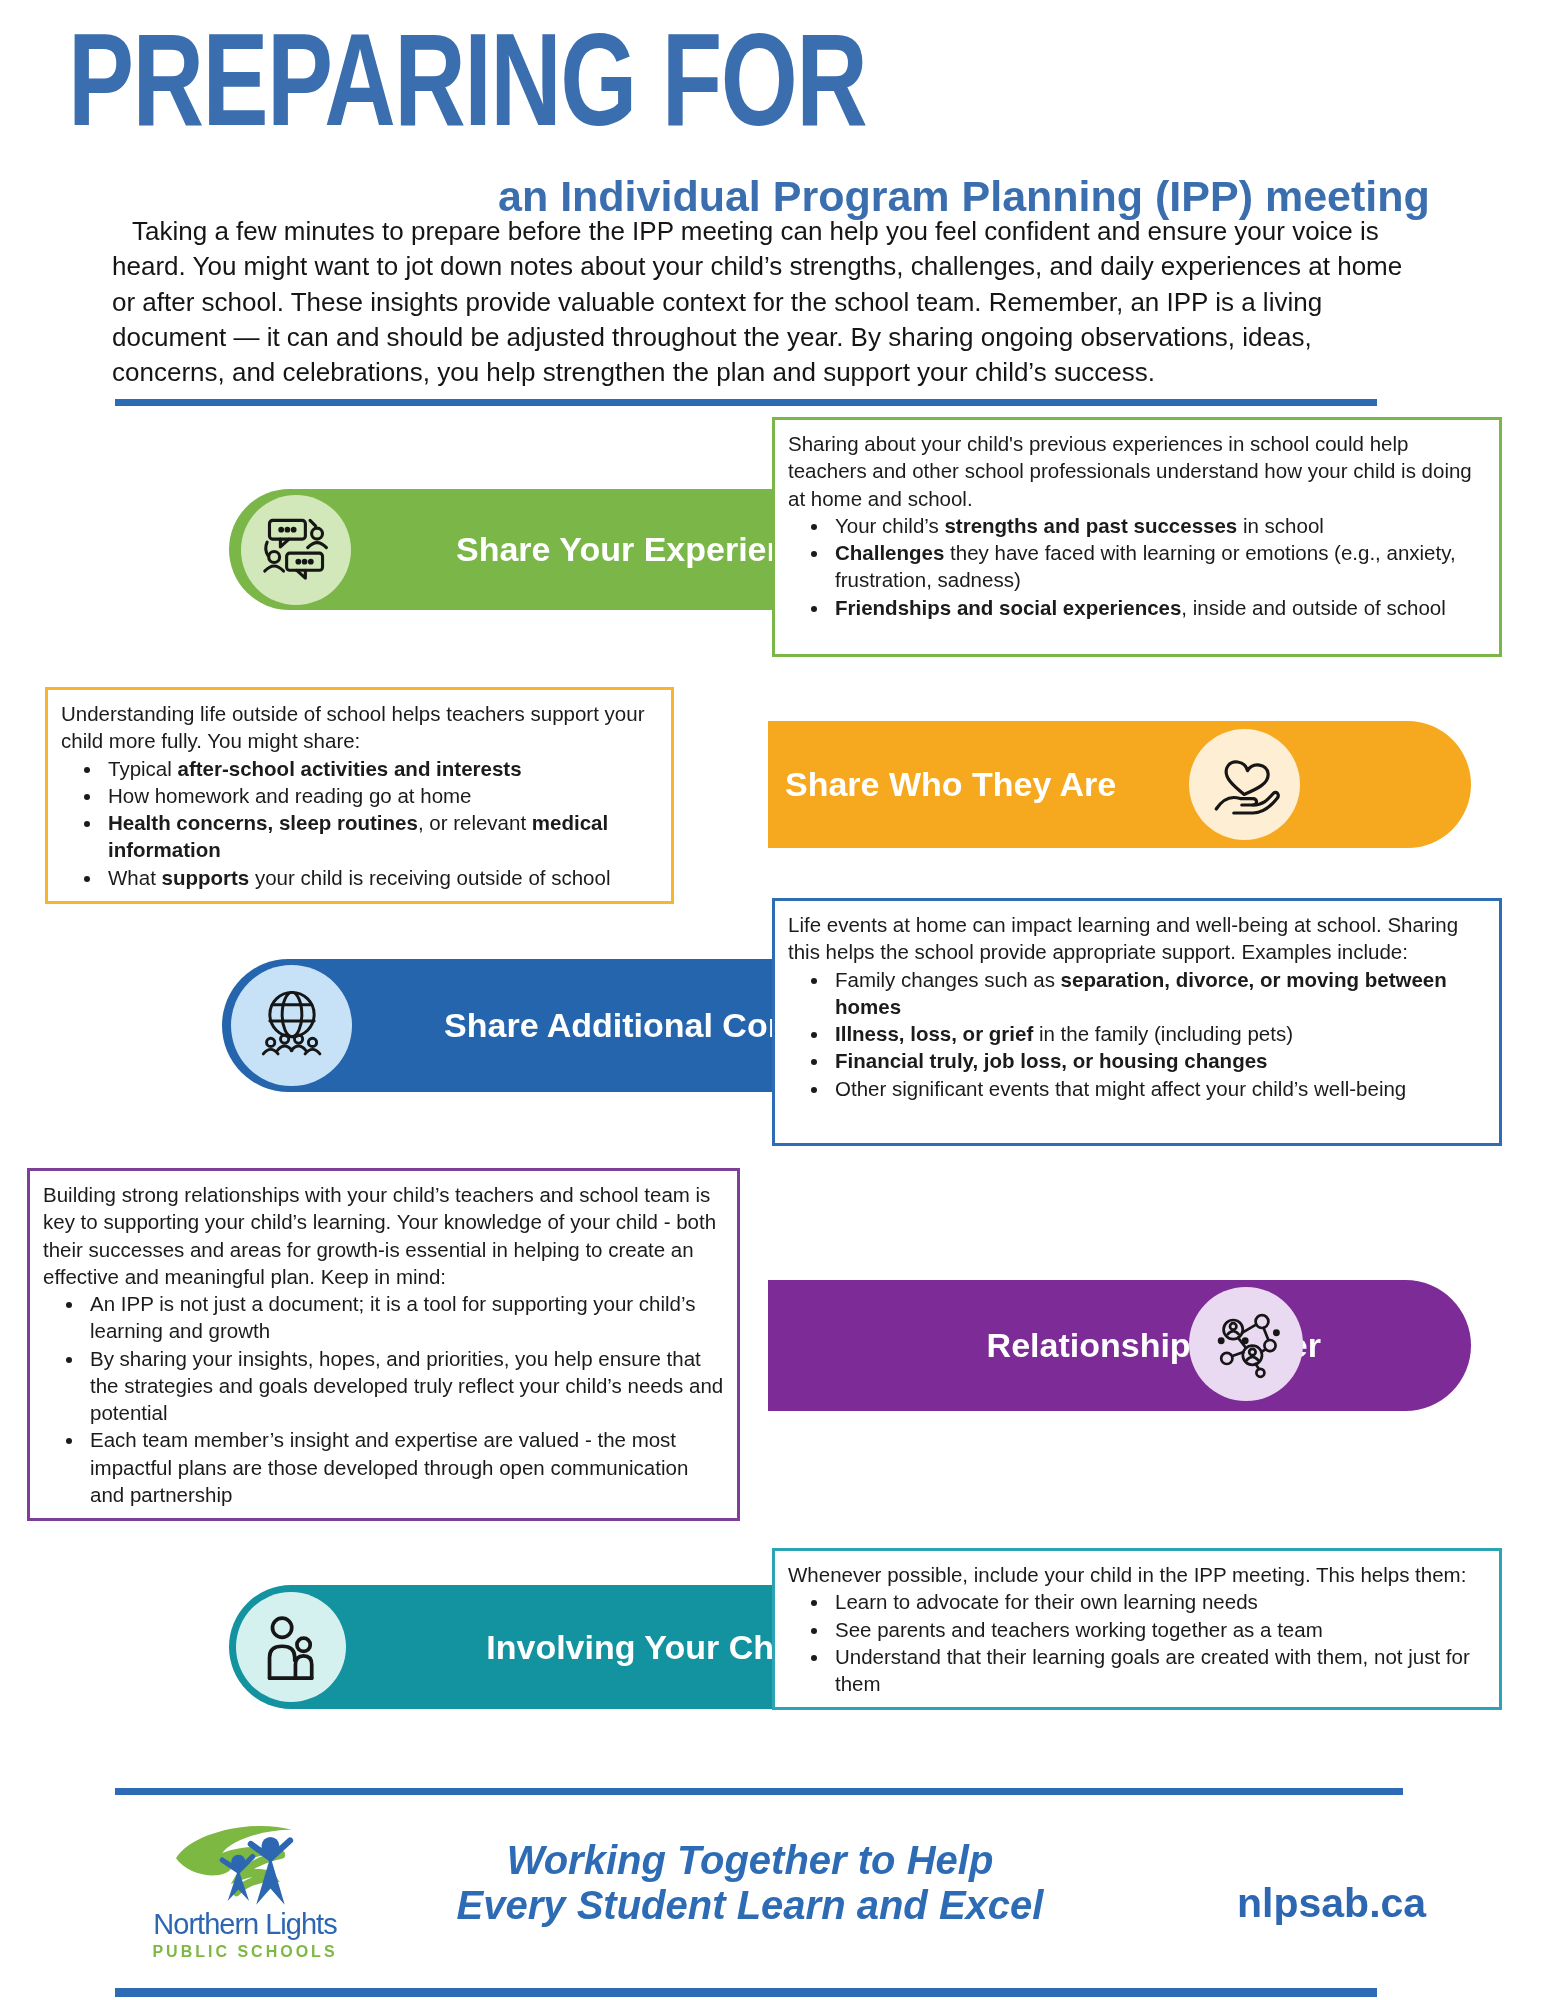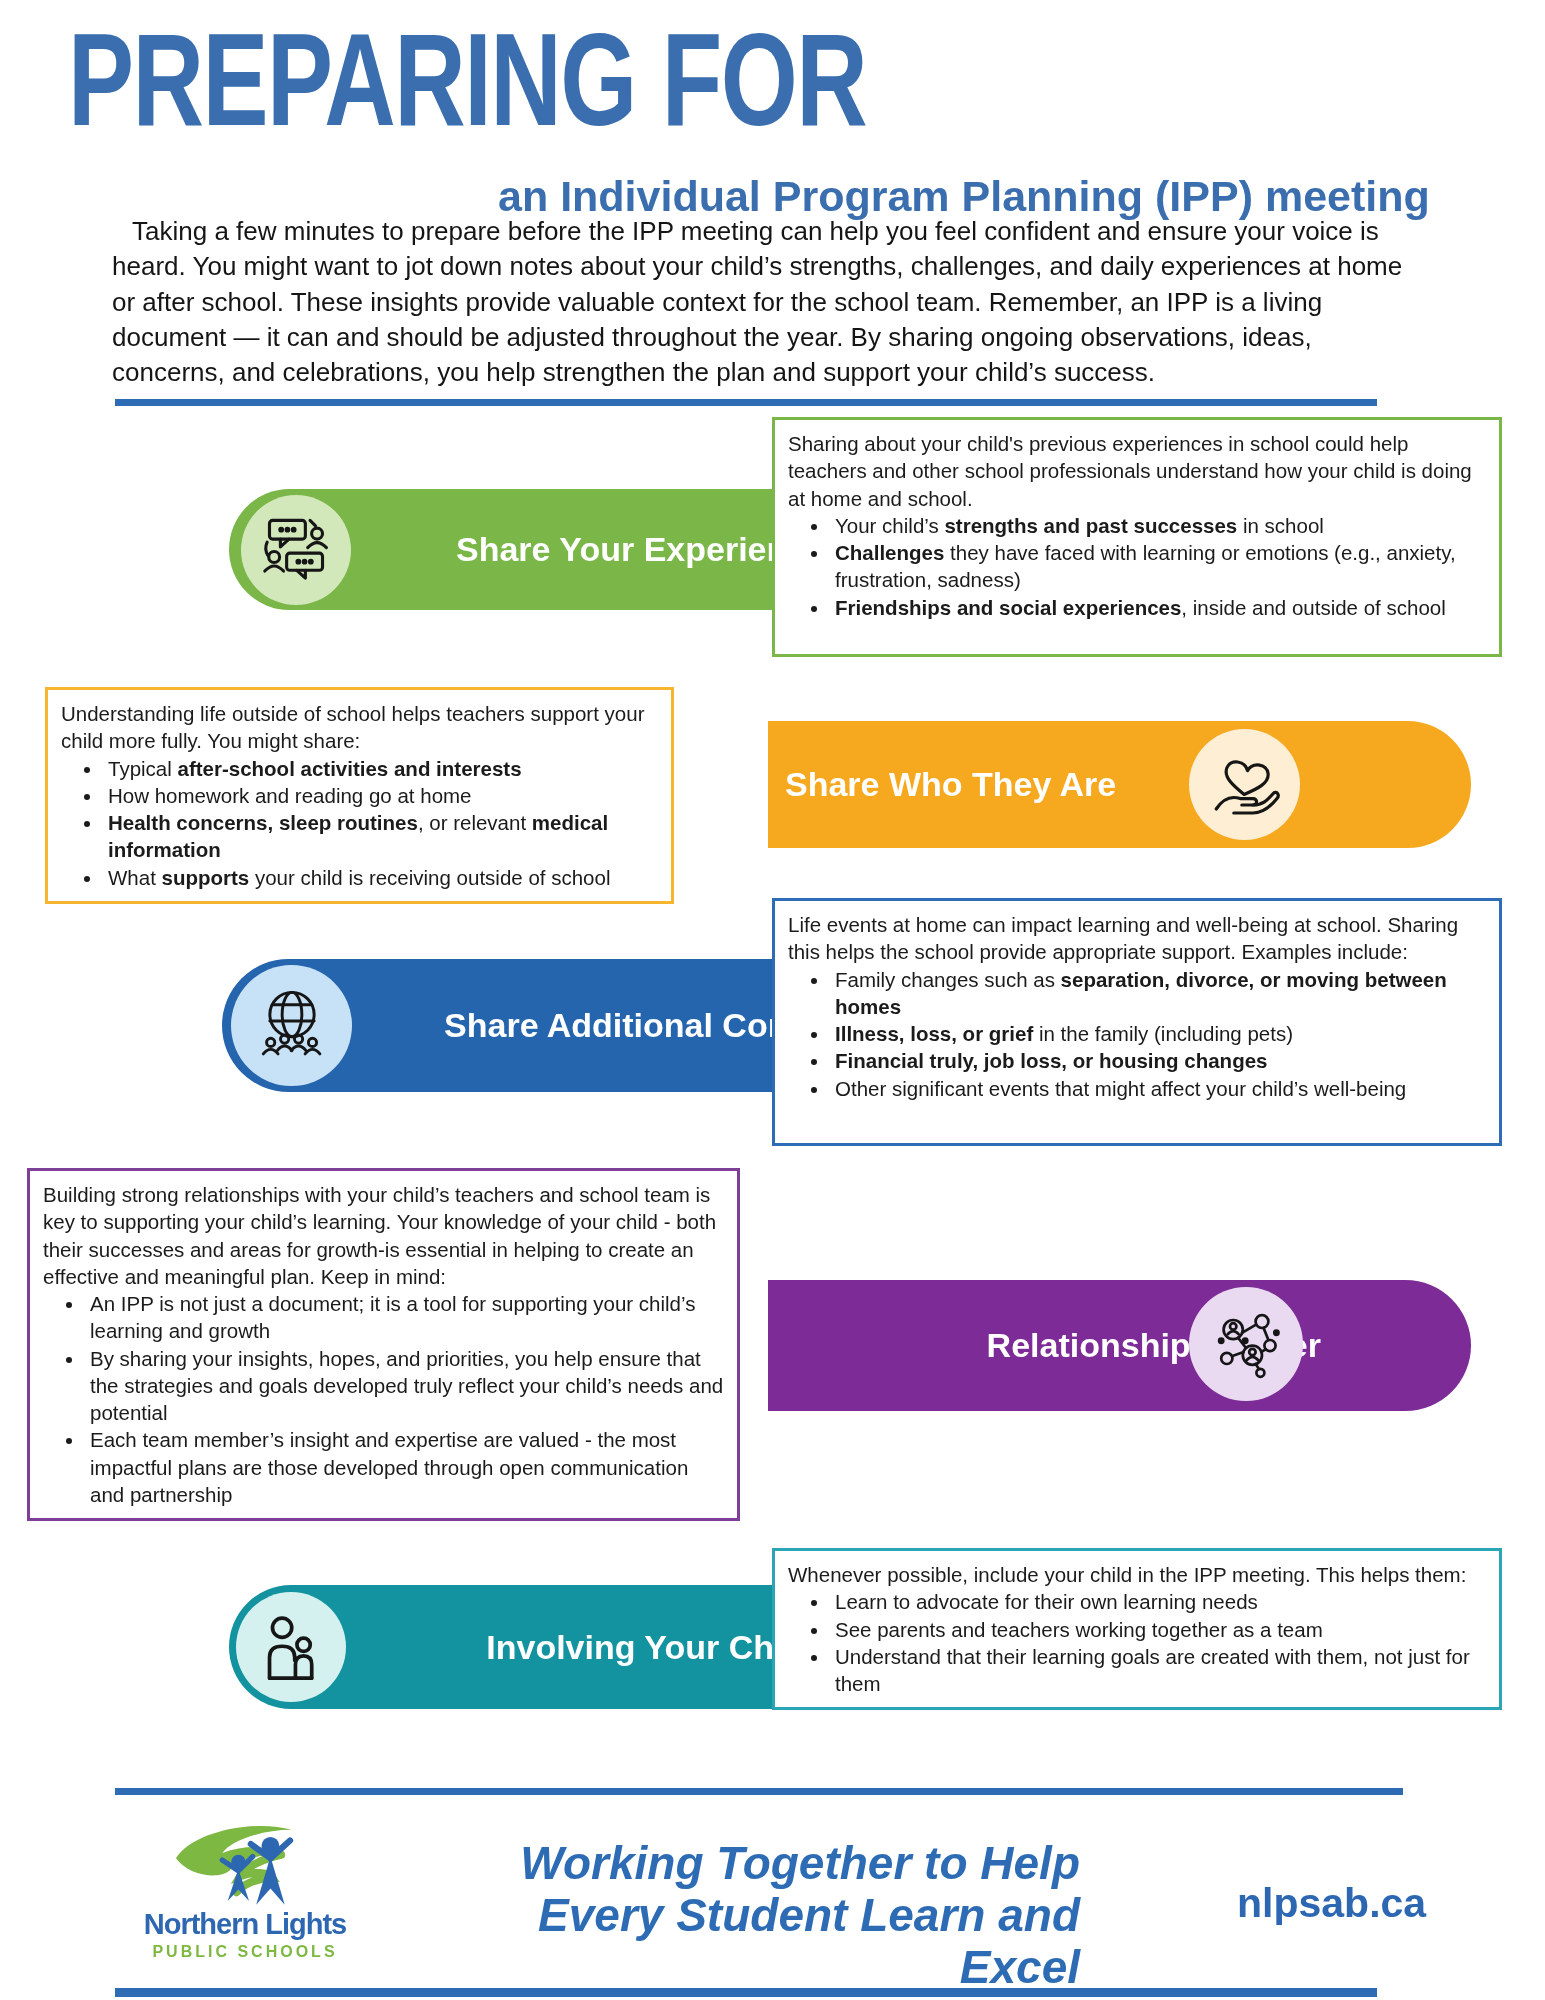--- a/index.html
+++ b/index.html
@@ -60,25 +60,25 @@
   .s3-box    { left:27px;   top:1168px; width:713px; min-height:344px; }
   .s3-pill   { left:768px;  top:1280px; width:536px; height:131px; border-radius:0 66px 66px 0; }
   .s3-circle { left:1189px; top:1287px; width:114px; height:114px; }
 
   .s4-pill   { left:229px;  top:1585px; width:542px; height:124px; border-radius:62px 0 0 62px; }
   .s4-circle { left:236px;  top:1592px; width:110px; height:110px; }
   .s4-box    { left:772px;  top:1548px; width:730px; min-height:158px; }
 
   
   .logo-block { position:absolute; left:130px; top:1812px; width:230px; text-align:center; }
-  .logo-name  { font-size:29px; font-weight:700; letter-spacing:-1px; margin-top:-6px; }
+  .logo-name  { font-size:29px; font-weight:400; letter-spacing:-1px; margin-top:-6px; }
   .logo-tag   { font-size:16px; font-weight:700; letter-spacing:3px; margin-top:2px; }
   .tagline {
-    position:absolute; left:420px; top:1838px; width:660px; text-align:right;
-    font-size:46px; font-weight:700; font-style:italic; line-height:1.13;
+    position:absolute; left:420px; top:1838px; width:660px; text-align:center;
+    font-size:40px; font-weight:700; font-style:italic; line-height:1.13;
   }
   .website {
     position:absolute; left:1237px; top:1880px;
     font-size:41px; font-weight:700; text-decoration:none;
   }
 </style>
 </head>
 <body>
 
 <div class="page">

